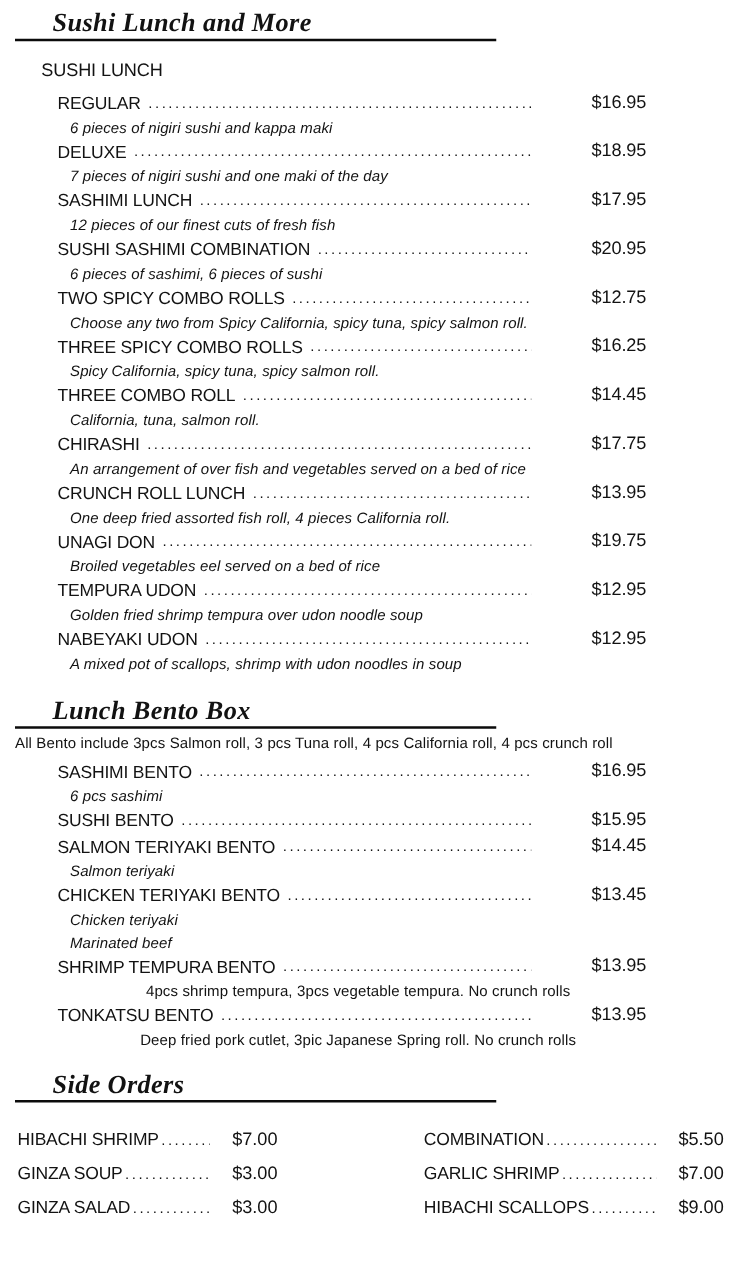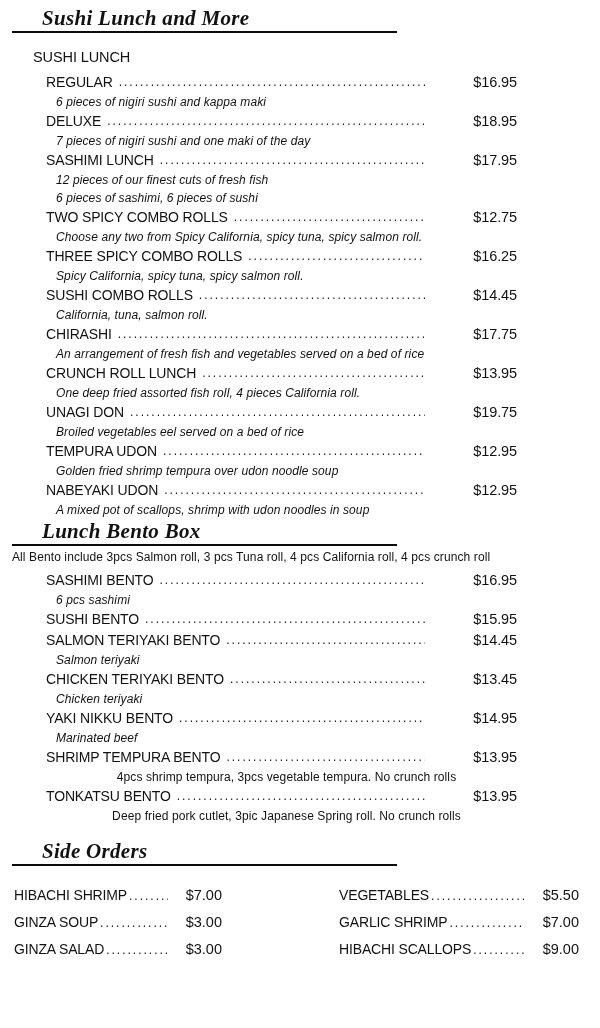--- a/index.html
+++ b/index.html
@@ -12,21 +12,21 @@
 
   .sec-head {
     box-sizing:border-box; width:385px;
     border-bottom:2.5px solid #0b0b0b;
     padding:0 0 1px 30px;
     font-family:"Liberation Serif","DejaVu Serif",serif;
     font-style:italic; font-weight:bold;
     font-size:21px; line-height:24px; letter-spacing:.3px;
     white-space:nowrap;
   }
-  .h2 { }
+  .h2 { margin-top:16px; }
   .h3 { margin-top:14px; }
 
   .group-label { margin:14px 0 5px 21px; font-size:14.5px; line-height:20px; letter-spacing:-.1px; }
 
   .items { margin-left:34px; }
   .item-row { display:flex; align-items:center; line-height:21px; }
   .iname { flex:none; font-size:14px; letter-spacing:-.15px; white-space:nowrap; }
   .leader { flex:1 1 auto; overflow:hidden; white-space:nowrap; margin-left:6px; font-size:12px; letter-spacing:2px; color:#141414; }
   .leader::after { content:"..........................................................................................................................................................."; }
   .price { flex:none; width:92px; text-align:right; font-size:14.5px; letter-spacing:-.1px; }
@@ -70,53 +70,58 @@
     </div>
     <div>
       <div class="item-row">
         <span class="iname">SASHIMI LUNCH</span>
         <span class="leader"></span>
         <span class="price">$17.95</span>
       </div>
       <div class="desc">12 pieces of our finest cuts of fresh fish</div>
     </div>
     <div>
+      <div class="item-row">
+        <span class="iname">SUSHI SASHIMI COMBINATION</span>
+        <span class="leader"></span>
+        <span class="price">$20.95</span>
+      </div>
       <div class="desc">6 pieces of sashimi, 6 pieces of sushi</div>
     </div>
     <div>
       <div class="item-row">
         <span class="iname">TWO SPICY COMBO ROLLS</span>
         <span class="leader"></span>
         <span class="price">$12.75</span>
       </div>
       <div class="desc">Choose any two from Spicy California, spicy tuna, spicy salmon roll.</div>
     </div>
     <div>
       <div class="item-row">
         <span class="iname">THREE SPICY COMBO ROLLS</span>
         <span class="leader"></span>
         <span class="price">$16.25</span>
       </div>
       <div class="desc">Spicy California, spicy tuna, spicy salmon roll.</div>
     </div>
     <div>
       <div class="item-row">
-        <span class="iname">SUSHI COMBO ROLLS</span>
+        <span class="iname">THREE COMBO ROLL</span>
         <span class="leader"></span>
         <span class="price">$14.45</span>
       </div>
       <div class="desc">California, tuna, salmon roll.</div>
     </div>
     <div>
       <div class="item-row">
         <span class="iname">CHIRASHI</span>
         <span class="leader"></span>
         <span class="price">$17.75</span>
       </div>
-      <div class="desc">An arrangement of fresh fish and vegetables served on a bed of rice</div>
+      <div class="desc">An arrangement of over fish and vegetables served on a bed of rice</div>
     </div>
     <div>
       <div class="item-row">
         <span class="iname">CRUNCH ROLL LUNCH</span>
         <span class="leader"></span>
         <span class="price">$13.95</span>
       </div>
       <div class="desc">One deep fried assorted fish roll, 4 pieces California roll.</div>
     </div>
     <div>
@@ -174,25 +179,20 @@
     </div>
     <div>
       <div class="item-row">
         <span class="iname">CHICKEN TERIYAKI BENTO</span>
         <span class="leader"></span>
         <span class="price">$13.45</span>
       </div>
       <div class="desc">Chicken teriyaki</div>
     </div>
     <div>
-      <div class="item-row">
-        <span class="iname">YAKI NIKKU BENTO</span>
-        <span class="leader"></span>
-        <span class="price">$14.95</span>
-      </div>
       <div class="desc">Marinated beef</div>
     </div>
     <div>
       <div class="item-row">
         <span class="iname">SHRIMP TEMPURA BENTO</span>
         <span class="leader"></span>
         <span class="price">$13.95</span>
       </div>
       <div class="desc plain">4pcs shrimp tempura, 3pcs vegetable tempura. No crunch rolls</div>
     </div>
@@ -222,21 +222,21 @@
       </div>
       <div class="so-row">
         <span class="so-name">GINZA SALAD</span>
         <span class="leader"></span>
         <span class="so-price">$3.00</span>
       </div>
 
     </div>
     <div class="col-b">
       <div class="so-row">
-        <span class="so-name">VEGETABLES</span>
+        <span class="so-name">COMBINATION</span>
         <span class="leader"></span>
         <span class="so-price">$5.50</span>
       </div>
       <div class="so-row">
         <span class="so-name">GARLIC SHRIMP</span>
         <span class="leader"></span>
         <span class="so-price">$7.00</span>
       </div>
       <div class="so-row">
         <span class="so-name">HIBACHI SCALLOPS</span>

